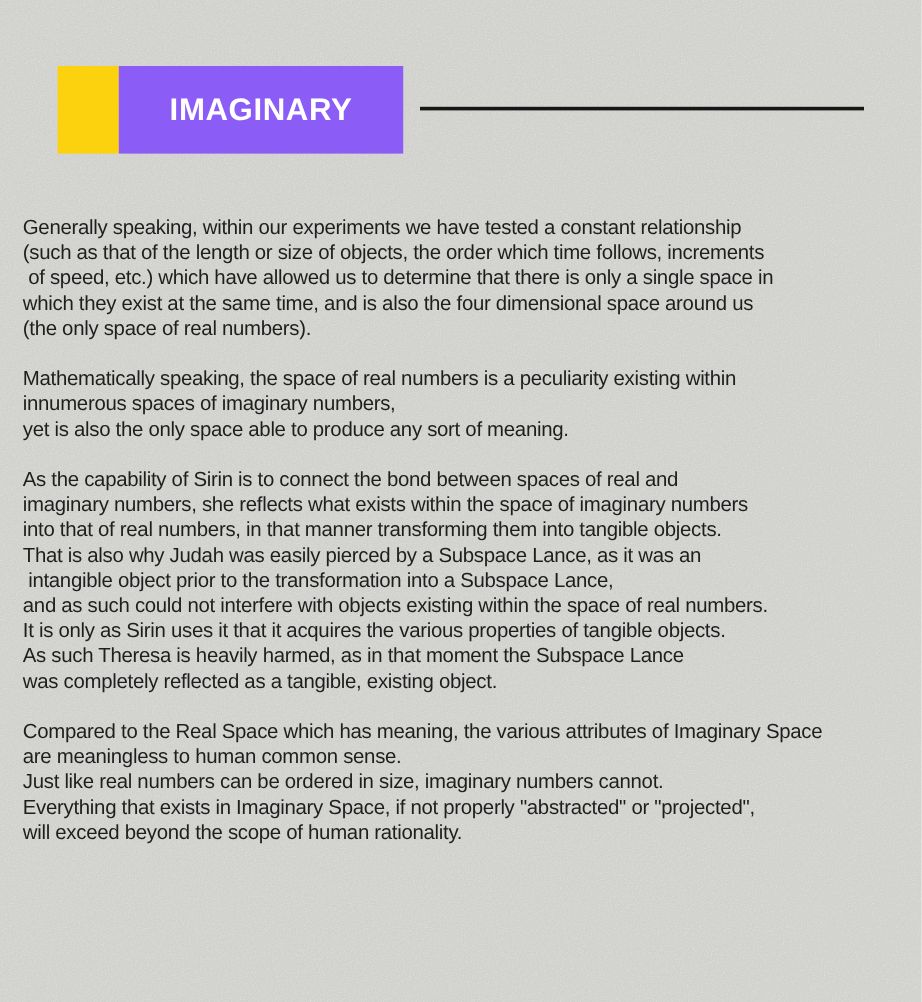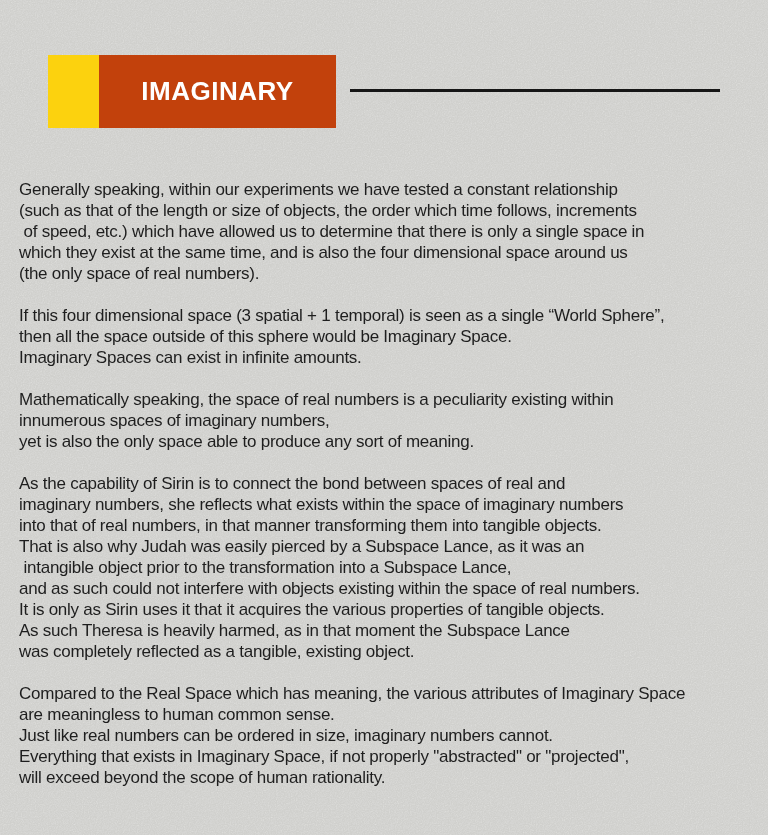--- a/index.html
+++ b/index.html
@@ -87,35 +87,32 @@
 <svg class="texture" xmlns="http://www.w3.org/2000/svg">
   <filter id="paper-noise">
     <feTurbulence type="fractalNoise" baseFrequency="0.85" numOctaves="2" stitchTiles="stitch"></feTurbulence>
     <feColorMatrix type="matrix" values="0 0 0 0 0  0 0 0 0 0  0 0 0 0 0  0.6 0.6 0.6 0 0"></feColorMatrix>
   </filter>
   <rect width="768" height="835" filter="url(#paper-noise)"></rect>
 </svg>
 
 <div class="header">
   <div class="accent-block" style="background-color: rgb(252, 210, 14);"></div>
-  <div class="title-box" style="background-color: #c2410c;">
+  <div class="title-box" style="background-color: #8b5cf6;">
     <div class="title-line" style="color: rgb(255, 255, 255);">IMAGINARY</div>
   </div>
   <div class="divider-line" style="background-color: rgb(22, 22, 22);"></div>
 </div>
 
 <div class="body-text" style="color: rgb(30, 30, 30);">
   <p class="paragraph">Generally speaking, within our experiments we have tested a constant relationship
 (such as that of the length or size of objects, the order which time follows, increments
  of speed, etc.) which have allowed us to determine that there is only a single space in
 which they exist at the same time, and is also the four dimensional space around us
 (the only space of real numbers).</p>
-  <p class="paragraph">If this four dimensional space (3 spatial + 1 temporal) is seen as a single “World Sphere”,
-then all the space outside of this sphere would be Imaginary Space.
-Imaginary Spaces can exist in infinite amounts.</p>
   <p class="paragraph">Mathematically speaking, the space of real numbers is a peculiarity existing within
 innumerous spaces of imaginary numbers,
 yet is also the only space able to produce any sort of meaning.</p>
   <p class="paragraph">As the capability of Sirin is to connect the bond between spaces of real and
 imaginary numbers, she reflects what exists within the space of imaginary numbers
 into that of real numbers, in that manner transforming them into tangible objects.
 That is also why Judah was easily pierced by a Subspace Lance, as it was an
  intangible object prior to the transformation into a Subspace Lance,
 and as such could not interfere with objects existing within the space of real numbers.
 It is only as Sirin uses it that it acquires the various properties of tangible objects.

